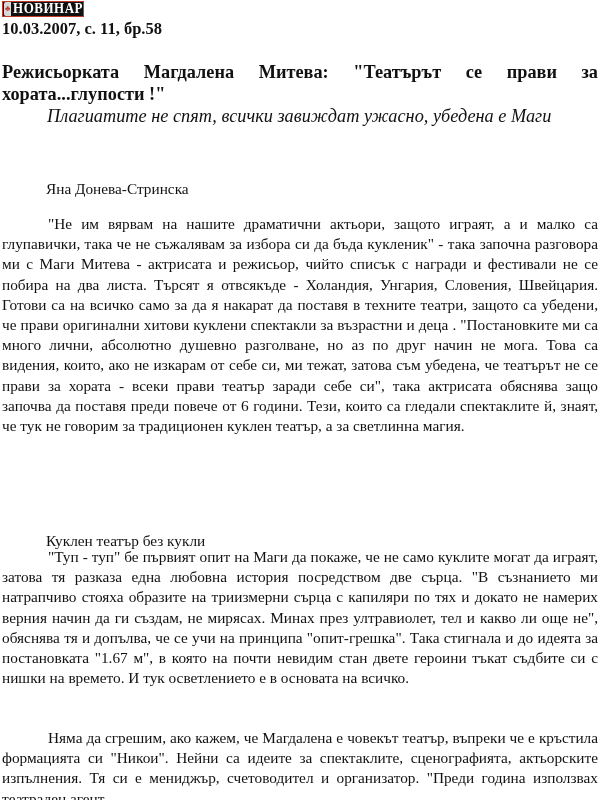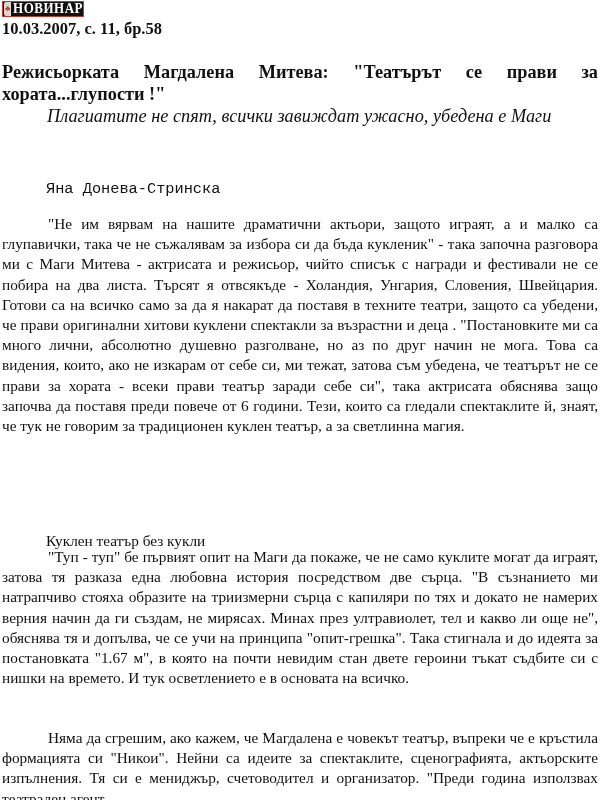--- a/index.html
+++ b/index.html
@@ -45,21 +45,21 @@
     }
     .subtitle {
       position: absolute; left: 2px; top: 105px; width: 596px;
       font-family: "Liberation Serif", serif;
       font-weight: normal; font-style: italic; font-size: 18.3px; line-height: 22px;
       text-align: justify;
       margin-left: 45px;
     }
     .author {
       position: absolute; left: 46px; top: 180px;
-      font-family: Liberation Mono, monospace;
+      font-family: Liberation Serif, serif;
       font-size: 15.3px;
     }
     .para {
       position: absolute; left: 2px; width: 596px;
       font-family: "Liberation Serif", serif;
       font-size: 15.3px; line-height: 20.2px;
       text-align: justify;
       text-indent: 46px;
       margin: 0;
     }

